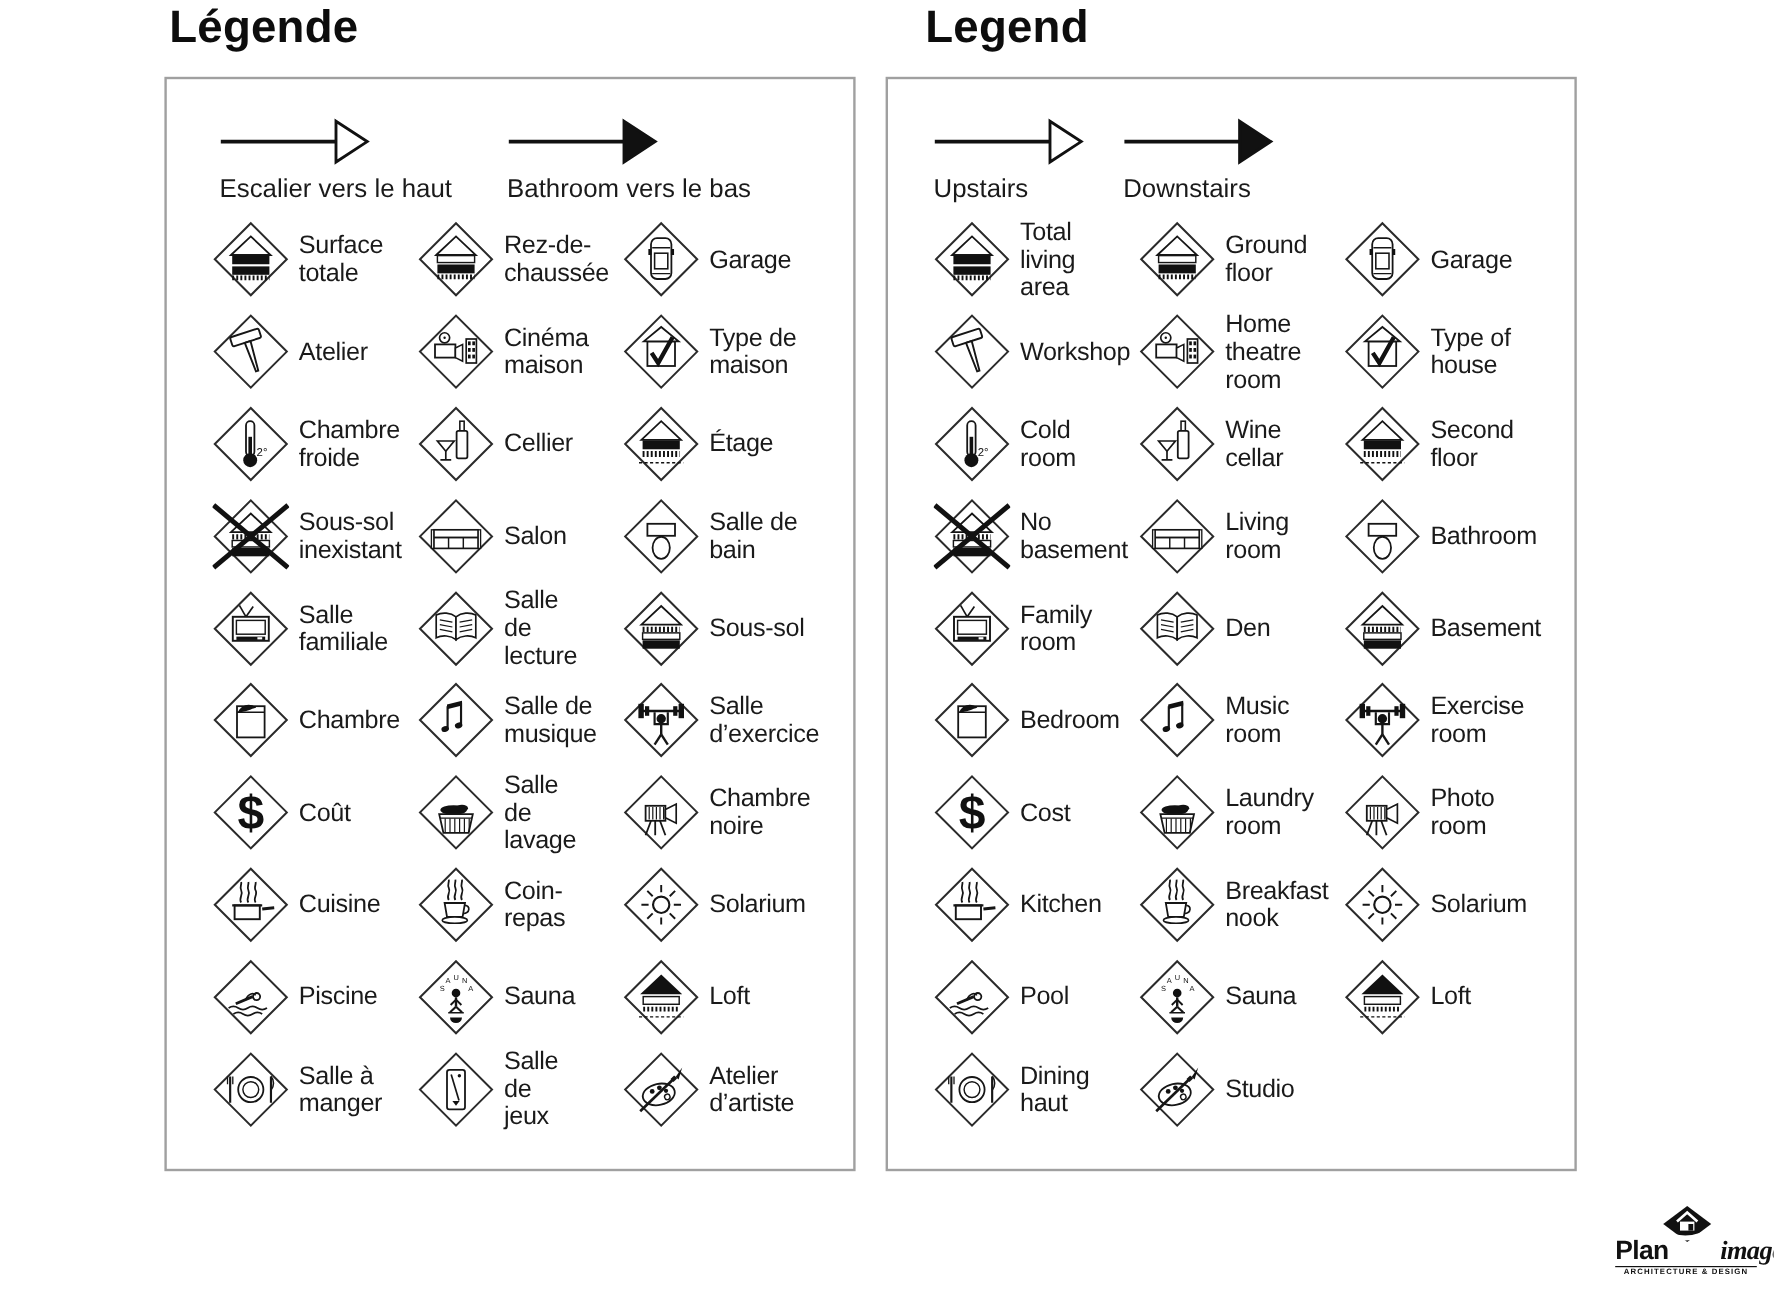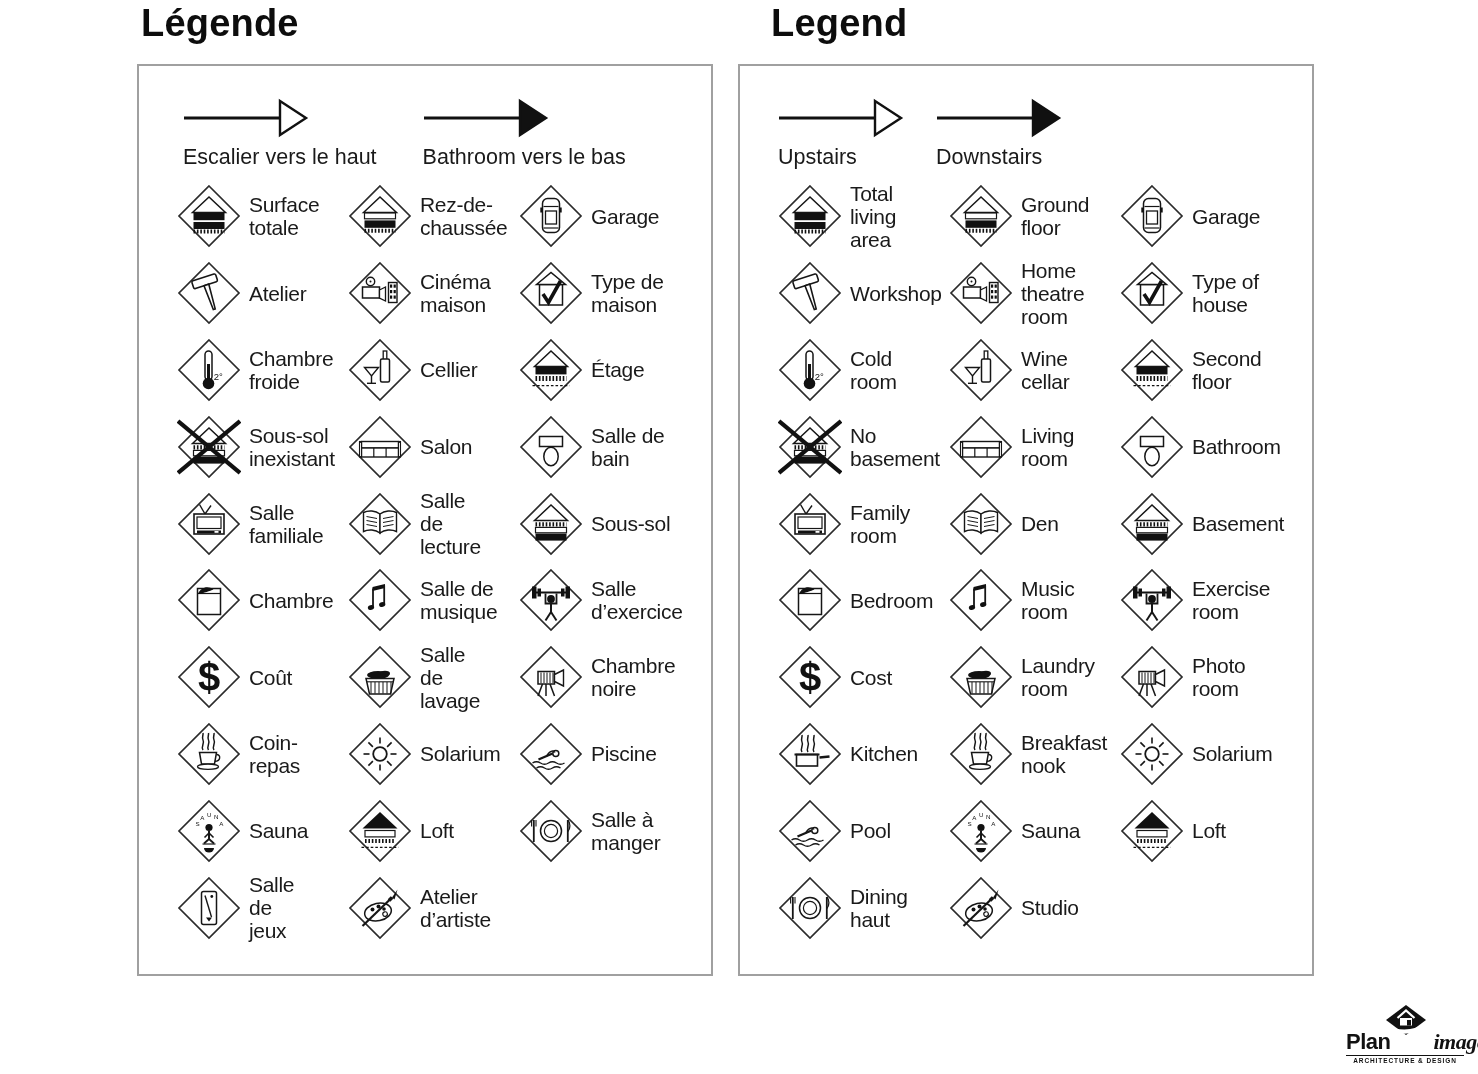--- a/index.html
+++ b/index.html
@@ -513,20 +513,26 @@
       </div>
       <div class="cell">
         <svg viewBox="0 0 64 64" class="dicon">
           <use href="#sym-camera"></use>
         </svg>
         <span class="lbl">Chambre
 noire</span>
       </div>
       <div class="cell">
         <svg viewBox="0 0 64 64" class="dicon">
+          <use href="#sym-pot"></use>
+        </svg>
+        <span class="lbl">Cuisine</span>
+      </div>
+      <div class="cell">
+        <svg viewBox="0 0 64 64" class="dicon">
           <use href="#sym-cup"></use>
         </svg>
         <span class="lbl">Coin-
 repas</span>
       </div>
       <div class="cell">
         <svg viewBox="0 0 64 64" class="dicon">
           <use href="#sym-sun"></use>
         </svg>
         <span class="lbl">Solarium</span>

